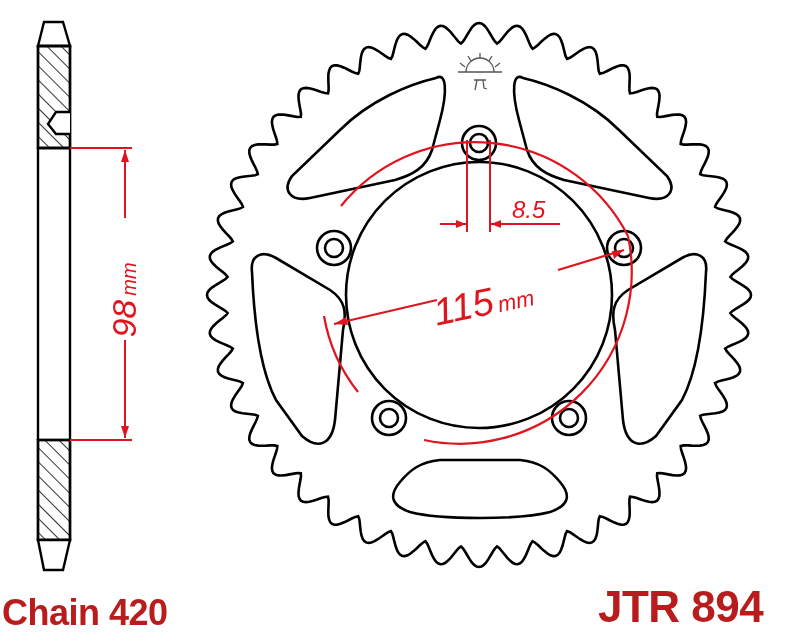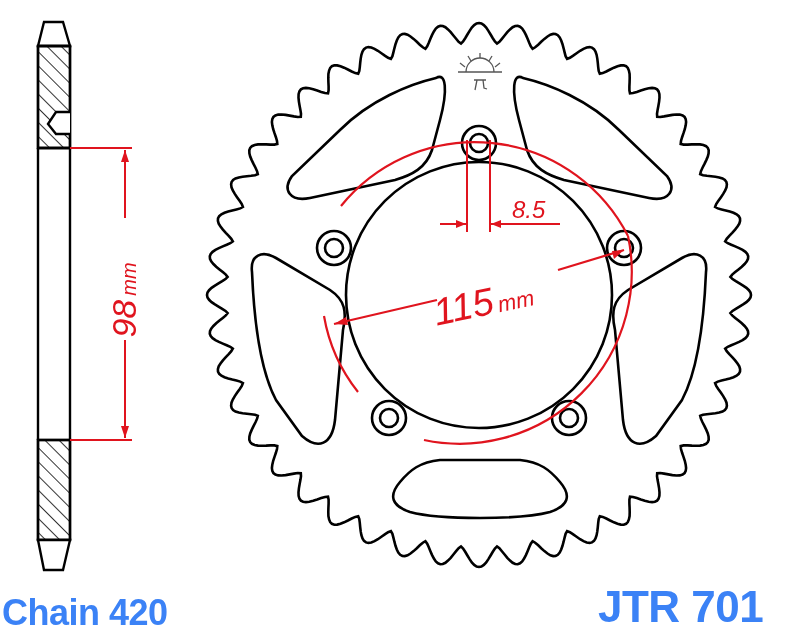--- a/index.html
+++ b/index.html
@@ -1,18 +1,18 @@
 <!DOCTYPE html>
 <html><head>
 <meta charset="utf-8">
 <style>
   html,body{margin:0;padding:0;background:#ffffff;}
   body{width:800px;height:644px;position:relative;overflow:hidden;font-family:"Liberation Sans",sans-serif;}
   #drawing{position:absolute;left:0;top:0;}
-  .label{position:absolute;font-family:"Liberation Sans",sans-serif;font-weight:bold;color:#3b82f6;}
+  .label{position:absolute;font-family:"Liberation Sans",sans-serif;font-weight:bold;color:#b91c1c;}
   #chain-label{left:2px;top:592px;font-size:36px;letter-spacing:-0.5px;}
   #part-label{left:598px;top:582px;font-size:44px;letter-spacing:-0.5px;}
   .dim{font-family:"Liberation Sans",sans-serif;fill:#e0141e;font-style:italic;}
 </style>
 </head>
 <body>
 
 <svg id="drawing" width="800" height="644" viewBox="0 0 800 644" xmlns="http://www.w3.org/2000/svg">
   <defs>
     <pattern id="hatch" patternUnits="userSpaceOnUse" width="10" height="10" patternTransform="rotate(-45)">
@@ -103,13 +103,13 @@
     <line x1="490" y1="140" x2="490" y2="232"></line>
     <line x1="440" y1="224" x2="466" y2="224"></line>
     <line x1="491" y1="224" x2="560" y2="224"></line>
     <polygon points="466,224 456,220 456,228" stroke="none"></polygon>
     <polygon points="491,224 501,220 501,228" stroke="none"></polygon>
   </g>
   <text class="dim" x="512" y="218" font-size="24">8.5</text>
 </svg>
 
 <div id="chain-label" class="label">Chain 420</div>
-<div id="part-label" class="label">JTR 701</div>
+<div id="part-label" class="label">JTR 894</div>
 
 </body></html>

